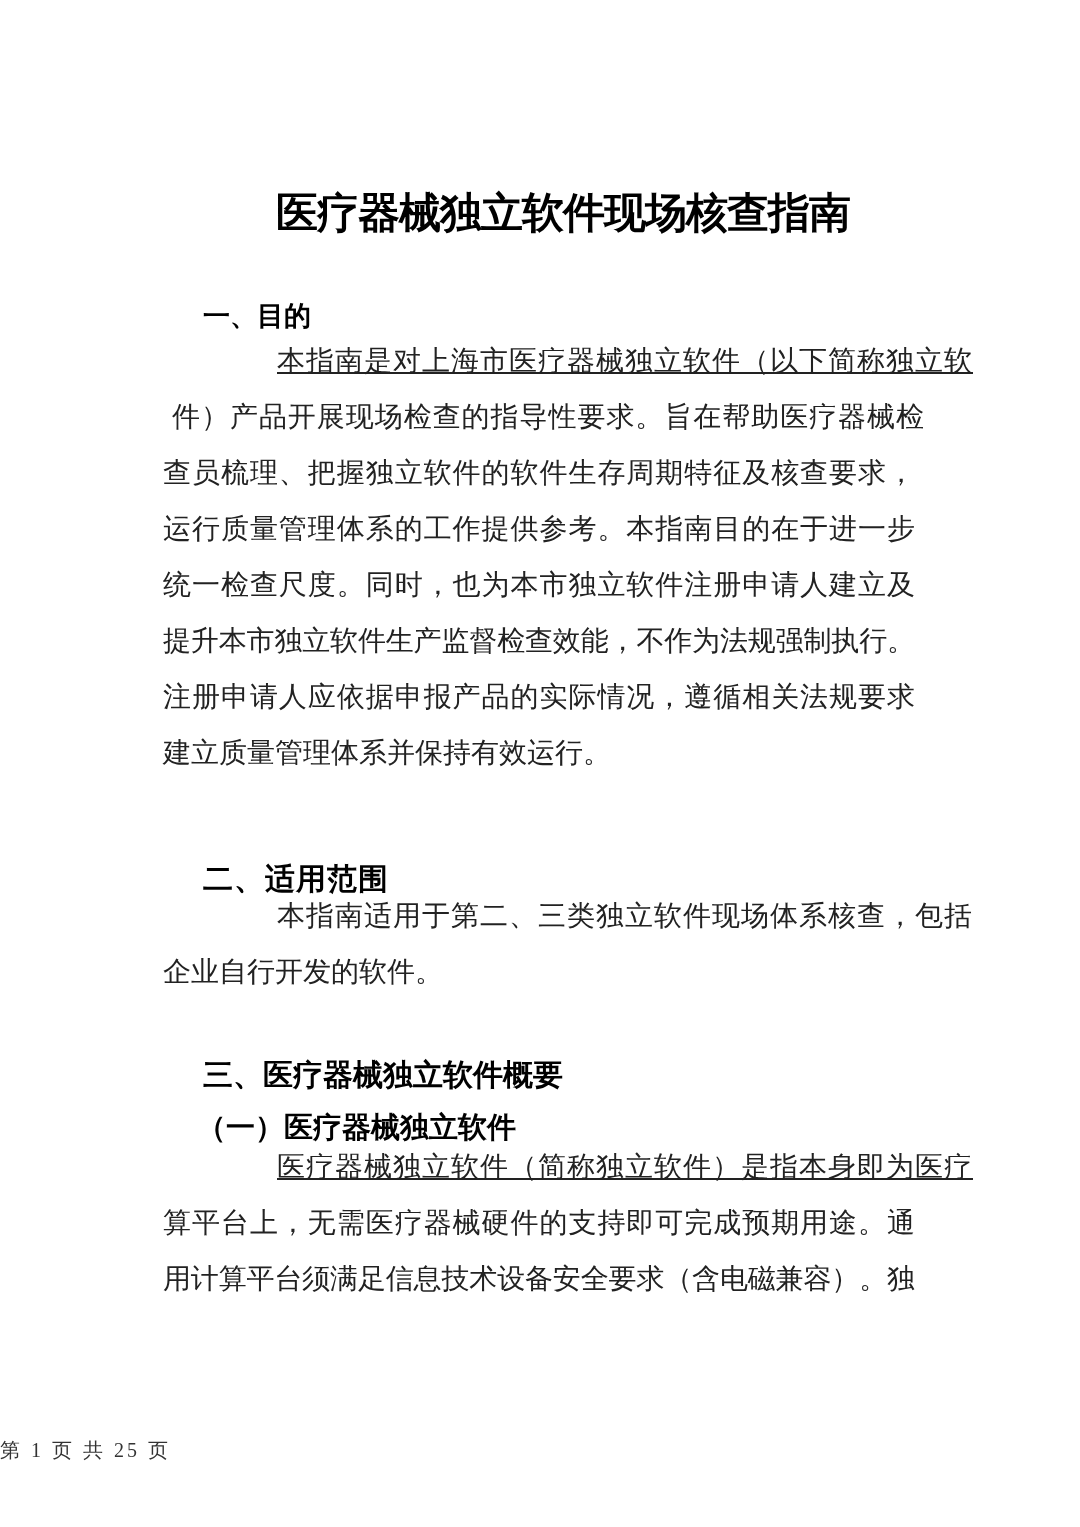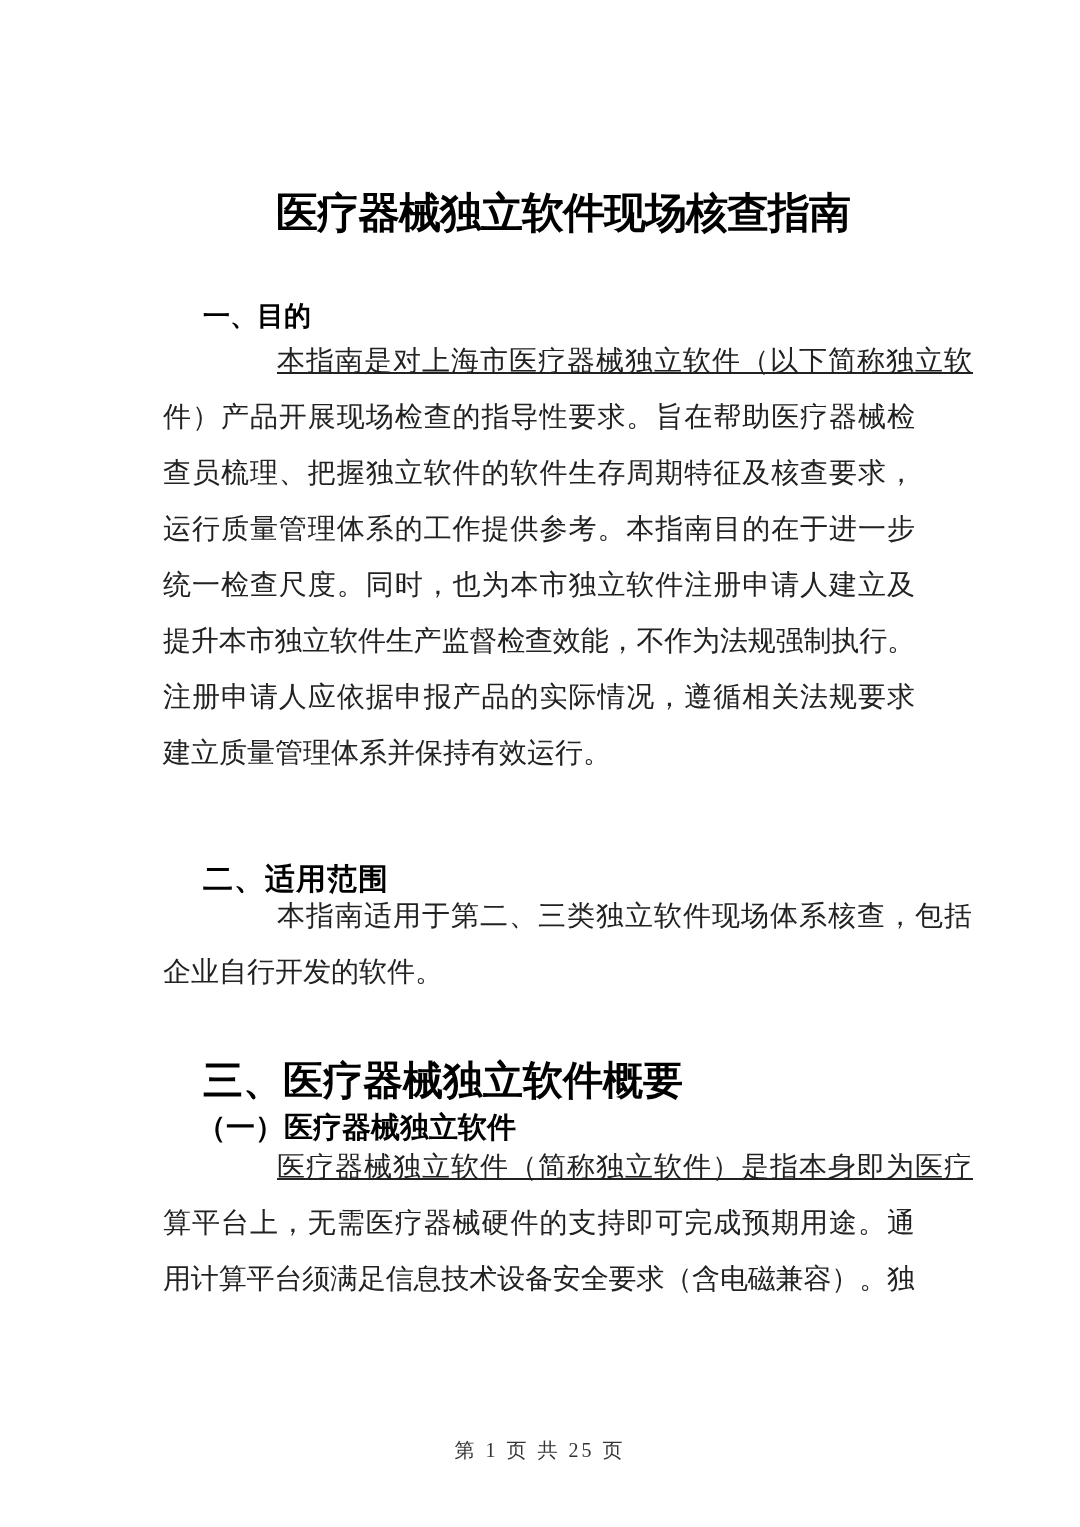--- a/index.html
+++ b/index.html
@@ -35,21 +35,21 @@
     position: absolute;
     left: 203px;
     font-family: "Liberation Sans", sans-serif;
     font-weight: 700;
     color: #000000;
     line-height: 1.1;
     white-space: nowrap;
   }
   .heading.h1 { top: 302px; font-size: 27px; }
   .heading.h2 { top: 862px; font-size: 30px; letter-spacing: 1px; }
-  .heading.h3 { top: 1058px; font-size: 40px; }
+  .heading.h3 { top: 1058px; font-size: 30px; }
   .heading.sub { top: 1112px; left: 197px; font-size: 29px; }
   .para {
     position: absolute;
     left: 163px;
     width: 752px;
   }
   .para.p1 { top: 333px; }
   .para.p2 { top: 888px; }
   .para.p3 { top: 1139px; }
   .line {
@@ -59,39 +59,38 @@
     color: #222222;
     white-space: nowrap;
     overflow: visible;
   }
   .line.ind { text-indent: 57px; }
   .footer {
     position: absolute;
     top: 1437px;
     left: 0;
     width: 1080px;
-    text-align: center;
     font-size: 20px;
     line-height: 26px;
     letter-spacing: 3px;
     color: #333333;
   }
 </style>
 </head>
 <body>
 
 <div class="page">
 
   <div class="doc-title">医疗器械独立软件现场核查指南</div>
 
   <div class="heading h1">一、目的</div>
 
   <div class="para p1">
       <div class="line ind j"><span style="letter-spacing: 1px; margin-right: -1px; display: inline-block; text-decoration: underline;">本指南是对上海市医疗器械独立软件（以下简称独立软</span></div>
-      <div class="line j"><span style="letter-spacing: 0.96px; margin-right: -0.96px; display: inline-block;">件）产品开展现场检查的指导性要求。旨在帮助医疗器械检</span></div>
+      <div class="line j"><span style="letter-spacing: 0.96px; margin-right: -0.96px; display: inline-block; margin-left: 9px;">件）产品开展现场检查的指导性要求。旨在帮助医疗器械检</span></div>
       <div class="line j"><span style="letter-spacing: 0.96px; margin-right: -0.96px; display: inline-block;">查员梳理、把握独立软件的软件生存周期特征及核查要求，</span></div>
       <div class="line j"><span style="letter-spacing: 0.96px; margin-right: -0.96px; display: inline-block;">运行质量管理体系的工作提供参考。本指南目的在于进一步</span></div>
       <div class="line j"><span style="letter-spacing: 0.96px; margin-right: -0.96px; display: inline-block;">统一检查尺度。同时，也为本市独立软件注册申请人建立及</span></div>
       <div class="line j"><span style="letter-spacing: -0.153846px; margin-right: 0.153846px; display: inline-block;">提升本市独立软件生产监督检查效能，不作为法规强制执行。</span></div>
       <div class="line j"><span style="letter-spacing: 0.96px; margin-right: -0.96px; display: inline-block;">注册申请人应依据申报产品的实际情况，遵循相关法规要求</span></div>
       <div class="line"><span>建立质量管理体系并保持有效运行。</span></div>
     </div>
 
   <div class="heading h2">二、适用范围</div>
 

